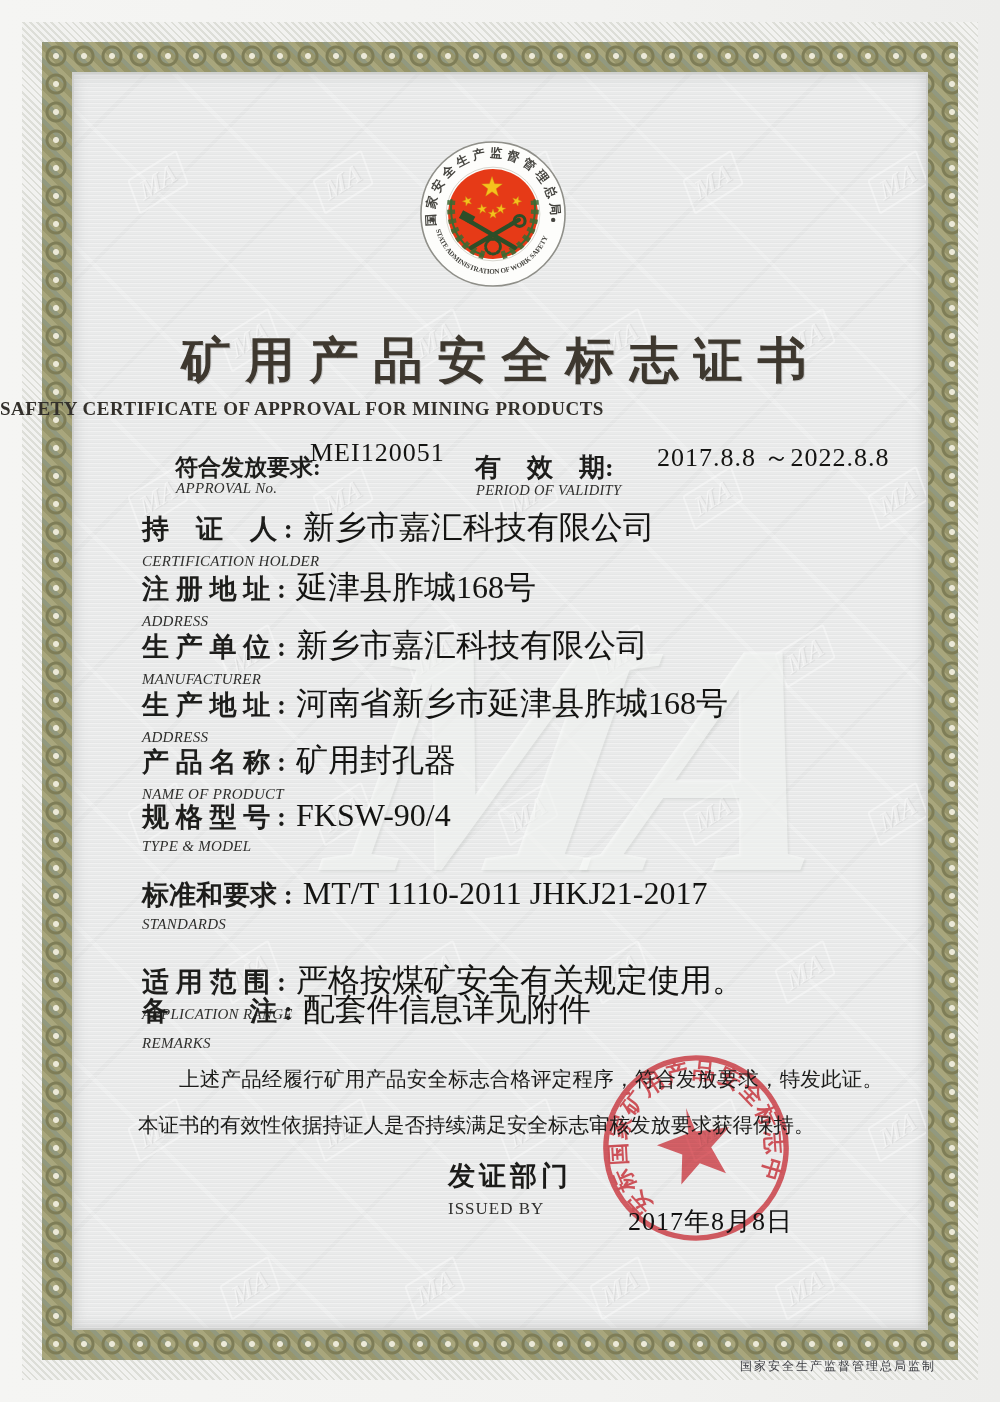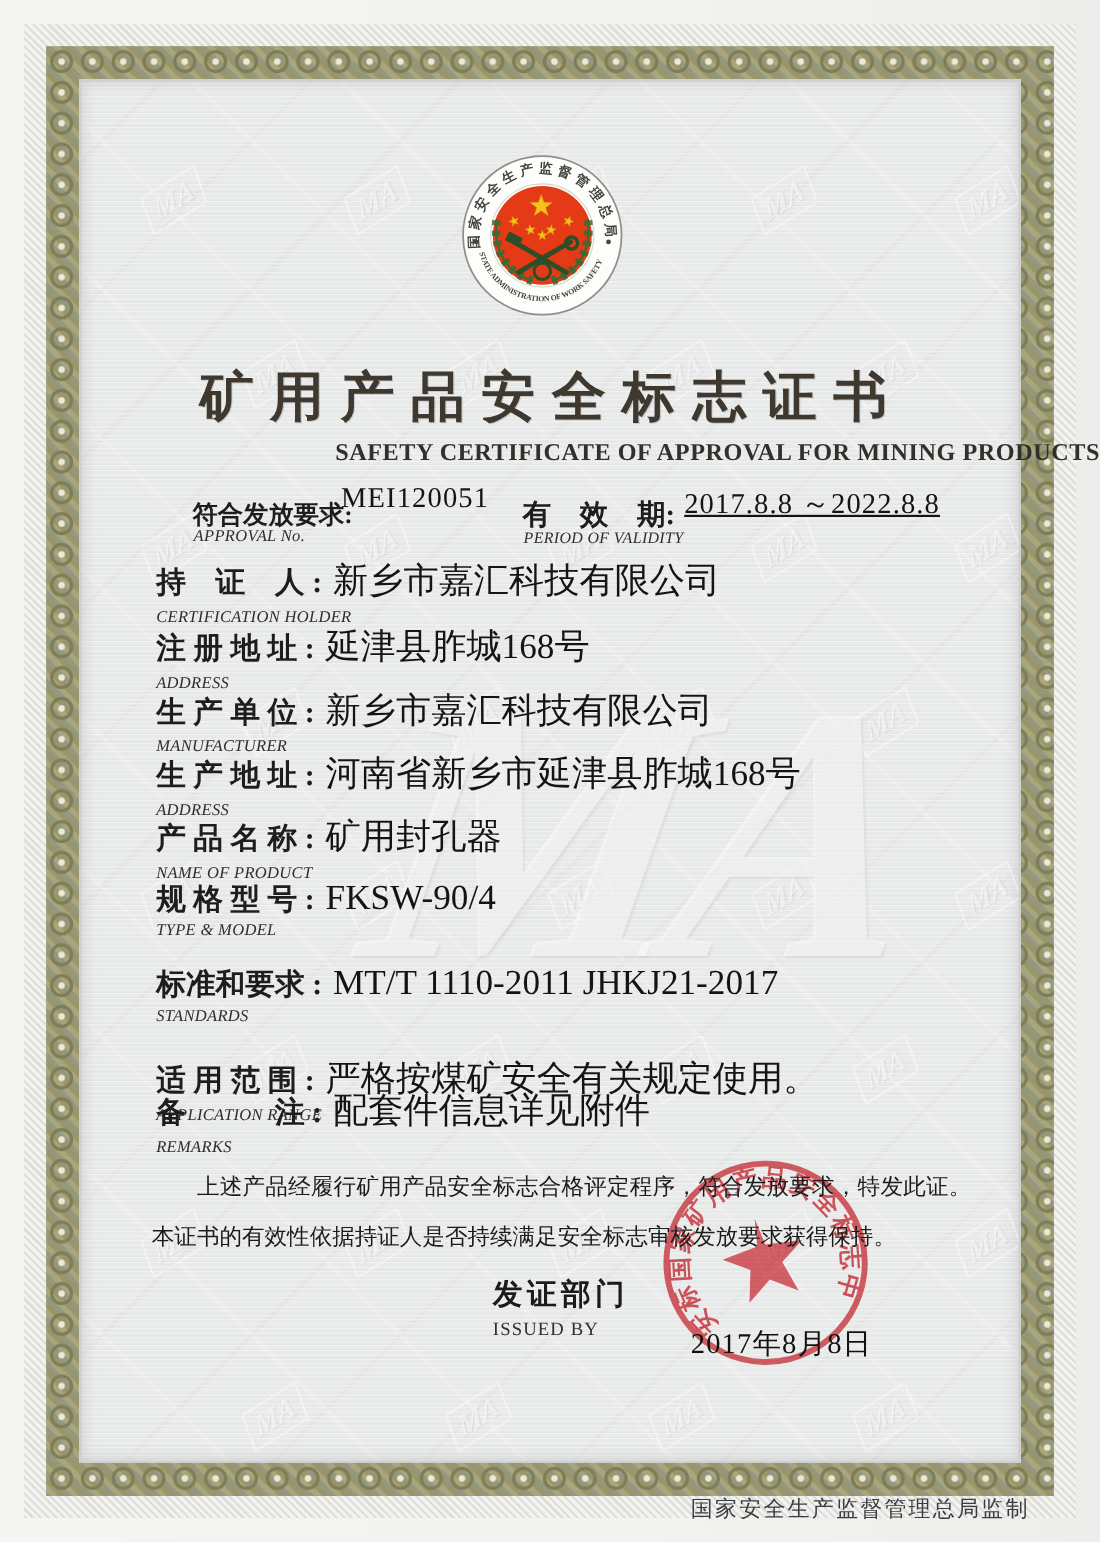--- a/index.html
+++ b/index.html
@@ -27,39 +27,39 @@
     border:2px solid rgba(255,255,255,.38);border-radius:3px;padding:1px 7px;
     text-shadow:1px 1px 1px rgba(150,152,150,.18);pointer-events:none;}
   .wm-big{position:absolute;left:205px;top:495px;width:600px;text-align:center;
     font:italic 900 330px "Liberation Serif",serif;letter-spacing:-.06em;
     color:rgba(252,253,252,.55);text-shadow:2px 2px 2px rgba(150,152,150,.15);
     transform:skewX(-10deg);pointer-events:none;}
   
   .abs{position:absolute;z-index:4;}
   .title{left:3px;right:0;top:328px;text-align:center;font-size:49px;font-weight:700;
     letter-spacing:15px;color:#3e382f;text-shadow:1px 1px 0 rgba(0,0,0,.15);}
-  .subtitle{left:0;right:0;top:398px;text-align:right;font-size:22px;font-weight:700;
+  .subtitle{left:0;right:0;top:398px;text-align:left;font-size:19px;font-weight:700;
     letter-spacing:.5px;color:#33302b;}
   .zh-label{font-weight:700;color:#1d1d1b;white-space:pre;}
   .zh-value{color:#141412;}
   .en-sub{font-size:15px;color:#2f2f2d;letter-spacing:.3px;font-style:italic;}
   .frow .fmain{font-size:27px;}
   .frow .zh-value{margin-left:10px;font-size:32px;}
   .frow .en-sub{margin-top:3px;}
   .r1-label{font-size:23px;}
   .r1-val{font-size:26px;color:#141412;letter-spacing:1px;}
   .statement{left:138px;width:745px;top:1056px;font-size:20.5px;line-height:46px;
     color:#1b1b19;text-indent:2em;text-align:justify;}
   .issued{left:448px;top:1158px;width:165px;text-align:left;}
   .issued .zh{font-size:27px;letter-spacing:4px;font-weight:600;color:#1b1b19;}
   .issued .en{font-size:17px;letter-spacing:1px;color:#2f2f2d;margin-top:5px;}
   .date{left:628px;top:1204px;font-size:26px;color:#111;letter-spacing:1px;}
   .stamp{left:598px;top:1050px;width:196px;height:196px;z-index:3;
     transform:rotate(-14deg);mix-blend-mode:multiply;opacity:.92;}
-  .footer{right:64px;top:1358px;font-size:20px;letter-spacing:2px;color:#3b3c42;}
+  .footer{right:64px;top:1358px;font-size:12px;letter-spacing:2px;color:#3b3c42;}
   .emblem{left:418px;top:138px;width:150px;height:152px;}
 </style>
 </head>
 <body>
 
 <div class="page">
   <div class="lace">
     <div class="ornate">
       <div class="inner">
         <div id="wm-tiles" style="position:absolute;inset:0;">
@@ -147,21 +147,21 @@
   </svg>
 
   <div class="abs title">矿用产品安全标志证书</div>
   <div class="abs subtitle">SAFETY CERTIFICATE OF APPROVAL FOR MINING PRODUCTS</div>
 
   <div class="abs zh-label r1-label" style="left:175px;top:452px;">符合发放要求:</div>
   <div class="abs en-sub" style="left:176px;top:480px;">APPROVAL No.</div>
   <div class="abs r1-val" style="left:310px;top:438px;">MEI120051</div>
   <div class="abs zh-label" style="left:475px;top:450px;font-size:26px;">有　效　期:</div>
   <div class="abs en-sub" style="left:476px;top:482px;font-size:14.5px;">PERIOD OF VALIDITY</div>
-  <div class="abs r1-val" style="left:622px;top:440px;text-decoration:underline;">2017.8.8 ～2022.8.8</div>
+  <div class="abs r1-val" style="left:657px;top:440px;">2017.8.8 ～2022.8.8</div>
 
   <div class="abs frow" style="left:142px;top:506px;">
     <div class="fmain"><span class="zh-label">持　证　人 :</span><span class="zh-value">新乡市嘉汇科技有限公司</span></div>
     <div class="en-sub">CERTIFICATION HOLDER</div>
   </div>
   <div class="abs frow" style="left:142px;top:566px;">
     <div class="fmain"><span class="zh-label">注 册 地 址 :</span><span class="zh-value">延津县胙城168号</span></div>
     <div class="en-sub">ADDRESS</div>
   </div>
   <div class="abs frow" style="left:142px;top:624px;">

